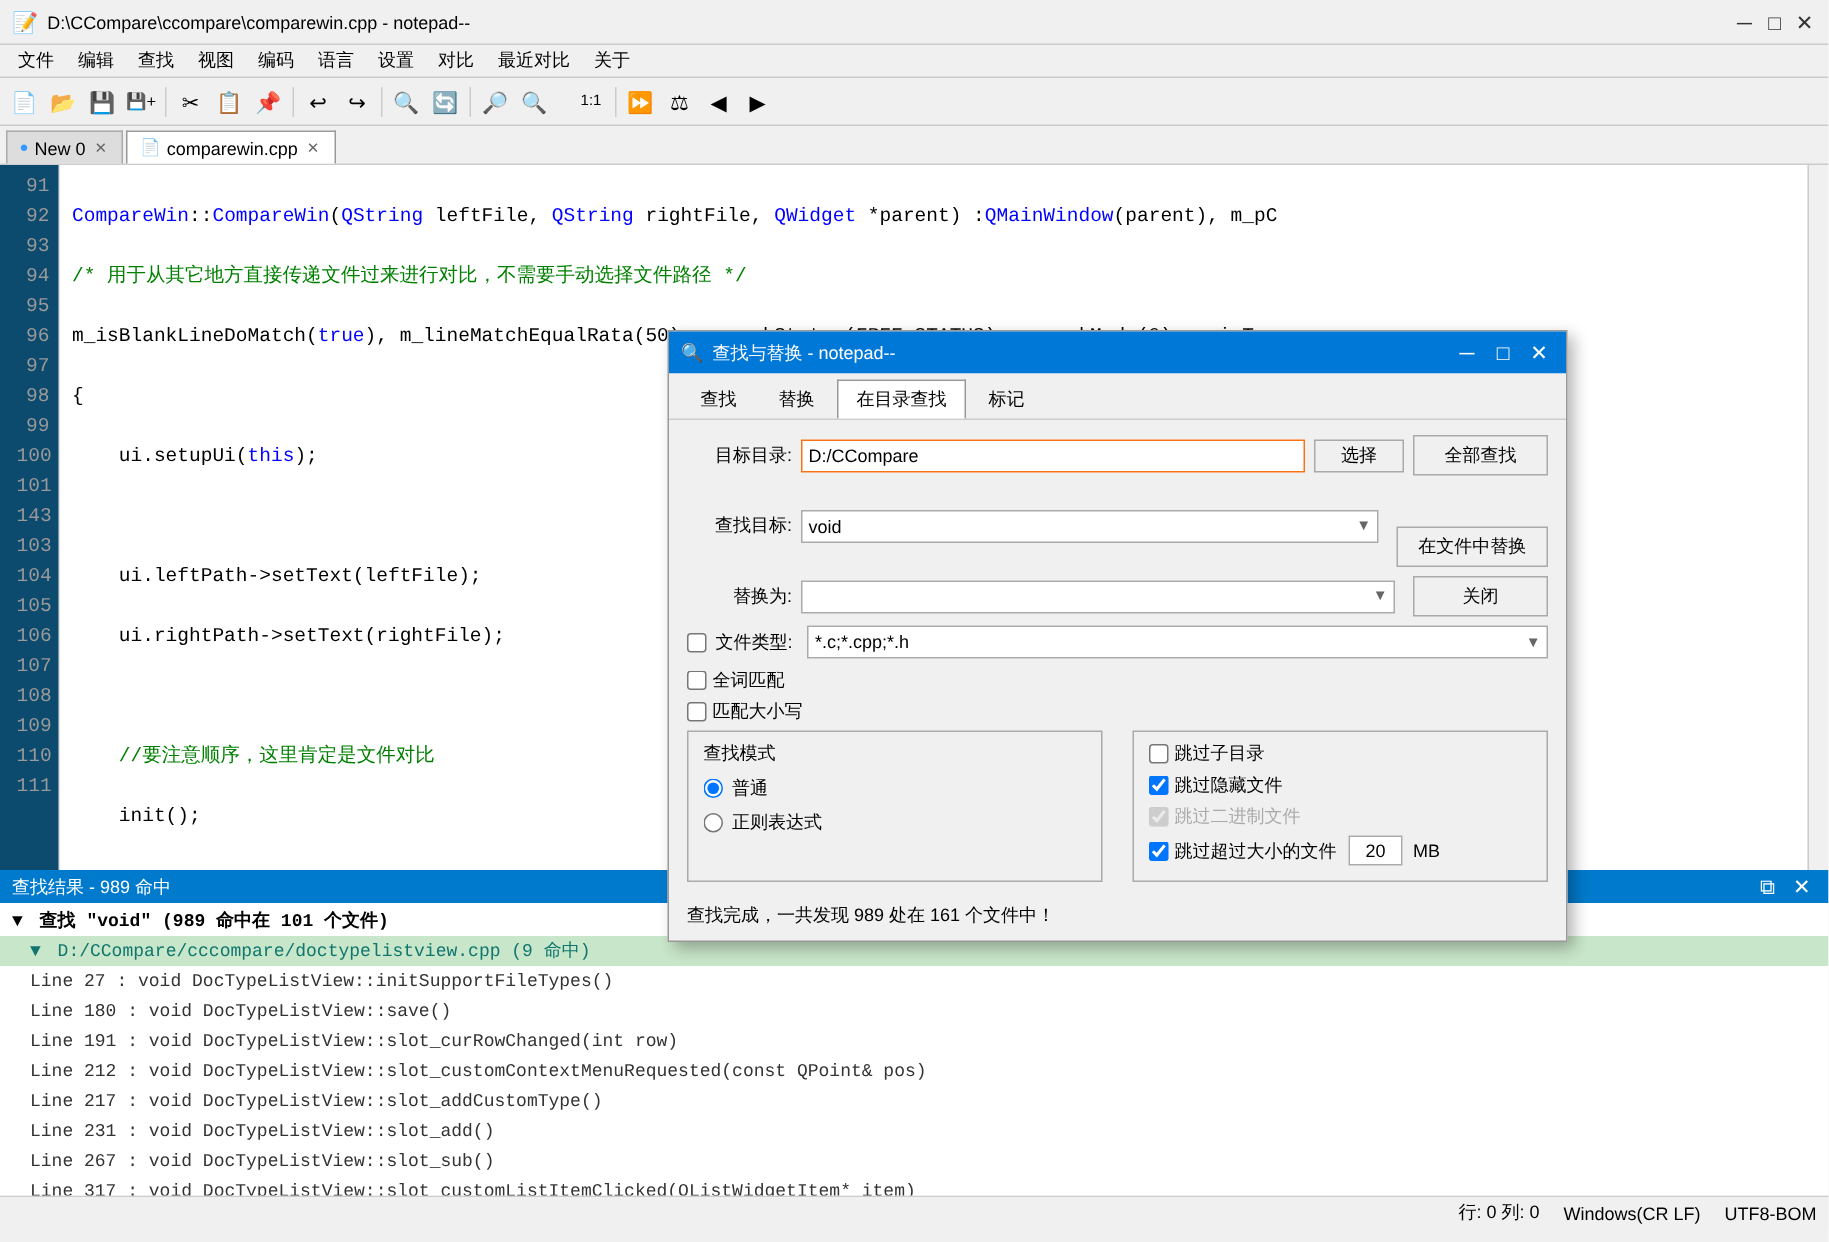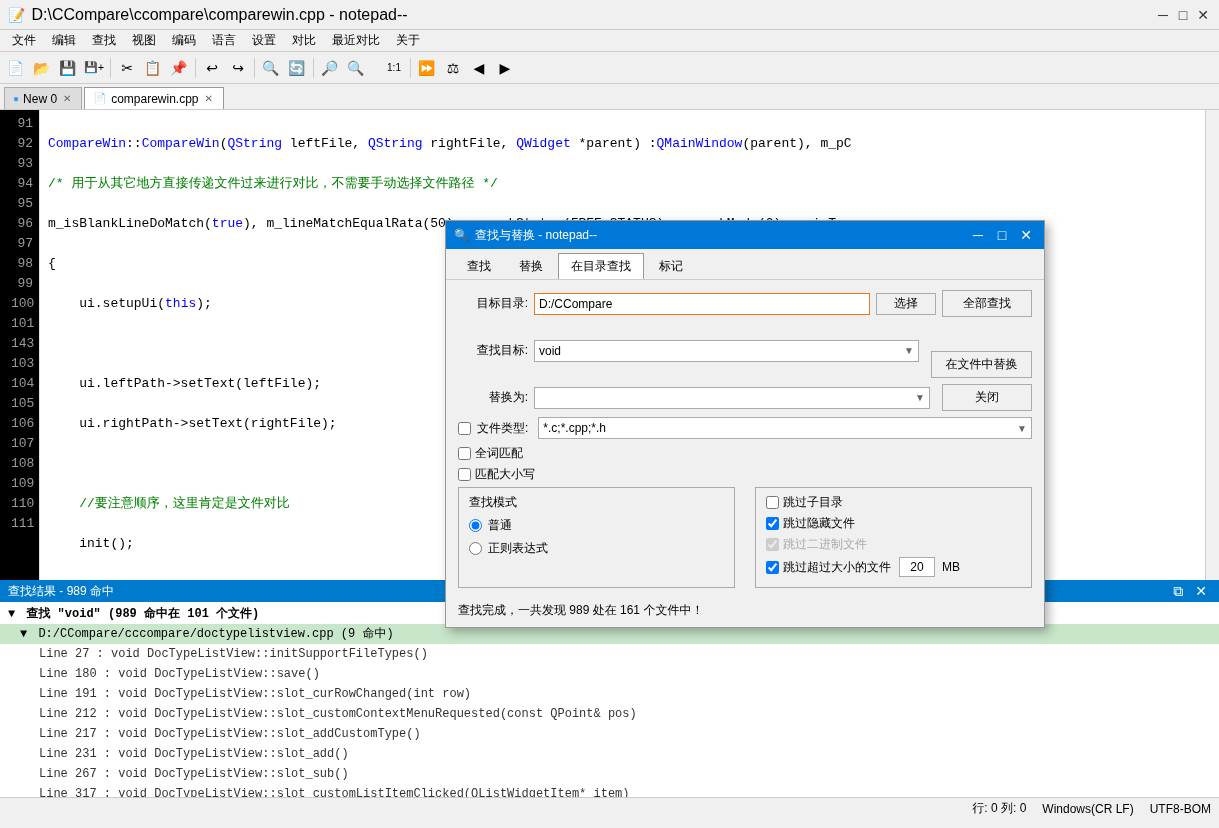--- a/index.html
+++ b/index.html
@@ -17,21 +17,21 @@
     #title-bar {
       background: #f0f0f0;
       height: 30px;
       display: flex;
       align-items: center;
       justify-content: space-between;
       padding: 0 8px;
       border-bottom: 1px solid #ccc;
     }
     #title-text {
-      font-size: 16px;
+      font-size: 12px;
       color: #000;
       text-align: center;
     }
     #title-controls {
       display: flex;
       gap: 4px;
     }
     .title-btn {
       width: 16px;
       height: 16px;
@@ -126,21 +126,21 @@
     
     #code-area {
       background: #ffffff;
       height: 470px;
       overflow: hidden;
       position: relative;
       display: flex;
     }
     #line-numbers {
       width: 40px;
-      background: #000000;
+      background: #0c4a6e;
       border-right: 1px solid #e0e0e0;
       padding: 4px 11px;
       color: #999;
       font-family: 'Courier New', monospace;
       font-size: 13px;
       line-height: 20px;
       text-align: right;
       padding-right: 6px;
       flex-shrink: 0;
       overflow: hidden;
@@ -212,26 +212,26 @@
       cursor: pointer;
       white-space: nowrap;
       overflow: hidden;
       line-height: 18px;
     }
     .result-tree-root {
       font-weight: bold;
       color: #000;
     }
     .result-file {
-      color: #000000;
+      color: #0f766e;
       padding-left: 20px;
     }
     .result-line {
       color: #333;
-      padding-left: 39px;
+      padding-left: 20px;
     }
     .expand-icon { margin-right: 4px; }
     .file-highlight { background: #c8e6c9; }
 
     
     #status-bar {
       background: #f0f0f0;
       height: 22px;
       display: flex;
       align-items: center;

